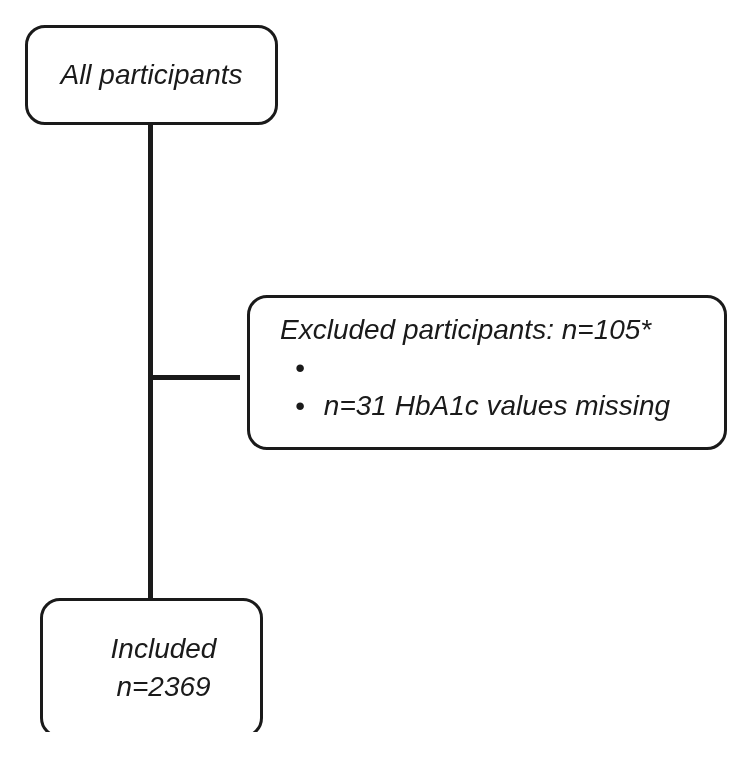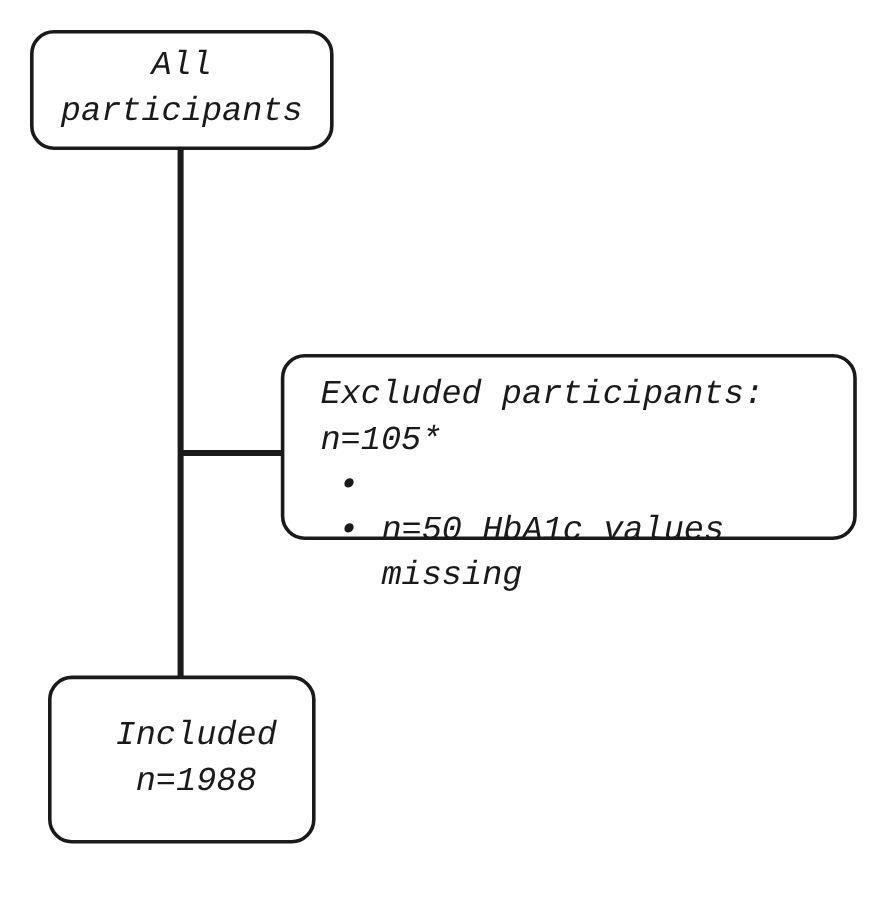--- a/index.html
+++ b/index.html
@@ -5,21 +5,21 @@
   html, body {
     margin: 0;
     padding: 0;
     background: #ffffff;
   }
   .canvas {
     position: relative;
     width: 740px;
     height: 732px;
     background: var(--background, #ffffff);
-    font-family: Liberation Mono, monospace;
+    font-family: Liberation Sans, sans-serif;
     font-style: italic;
     color: var(--text, #1a1a1a);
     overflow: hidden;
   }
   .box {
     position: absolute;
     box-sizing: border-box;
     border: 3px solid var(--stroke, #1a1a1a);
     border-radius: 20px;
     background: var(--background, #ffffff);
@@ -32,29 +32,29 @@
     justify-content: center;
     text-align: center;
   }
   .box-top {
     left: 25px;
     top: 25px;
     width: 253px;
     height: 100px;
   }
   .box-excluded {
-    left: 234px;
+    left: 247px;
     top: 295px;
     width: 480px;
     height: 155px;
     padding: 13px 12px 10px 30px;
   }
   .box-bottom {
     left: 40px;
-    top: 563px;
+    top: 598px;
     width: 223px;
     height: 140px;
     padding-left: 24px;
   }
   .connector {
     position: absolute;
     background: var(--stroke, #1a1a1a);
   }
   .connector-vertical {
     left: 148px;
@@ -91,24 +91,24 @@
   <div class="connector connector-vertical"></div>
   <div class="connector connector-branch"></div>
 
   <div class="box box-excluded">
     <div>Excluded participants: n=105*</div>
     <div class="bullet-row">
       <span class="bullet-dot">•</span>
     </div>
     <div class="bullet-row">
       <span class="bullet-dot">•</span>
-      <span>n=50 HbA1c values missing</span>
+      <span>n=31 HbA1c values missing</span>
     </div>
   </div>
 
   <div class="box box-bottom box-centered">
     <div>
       <div>Included</div>
-      <div>n=1988</div>
+      <div>n=2369</div>
     </div>
   </div>
 
 </div>
 
 </body></html>

